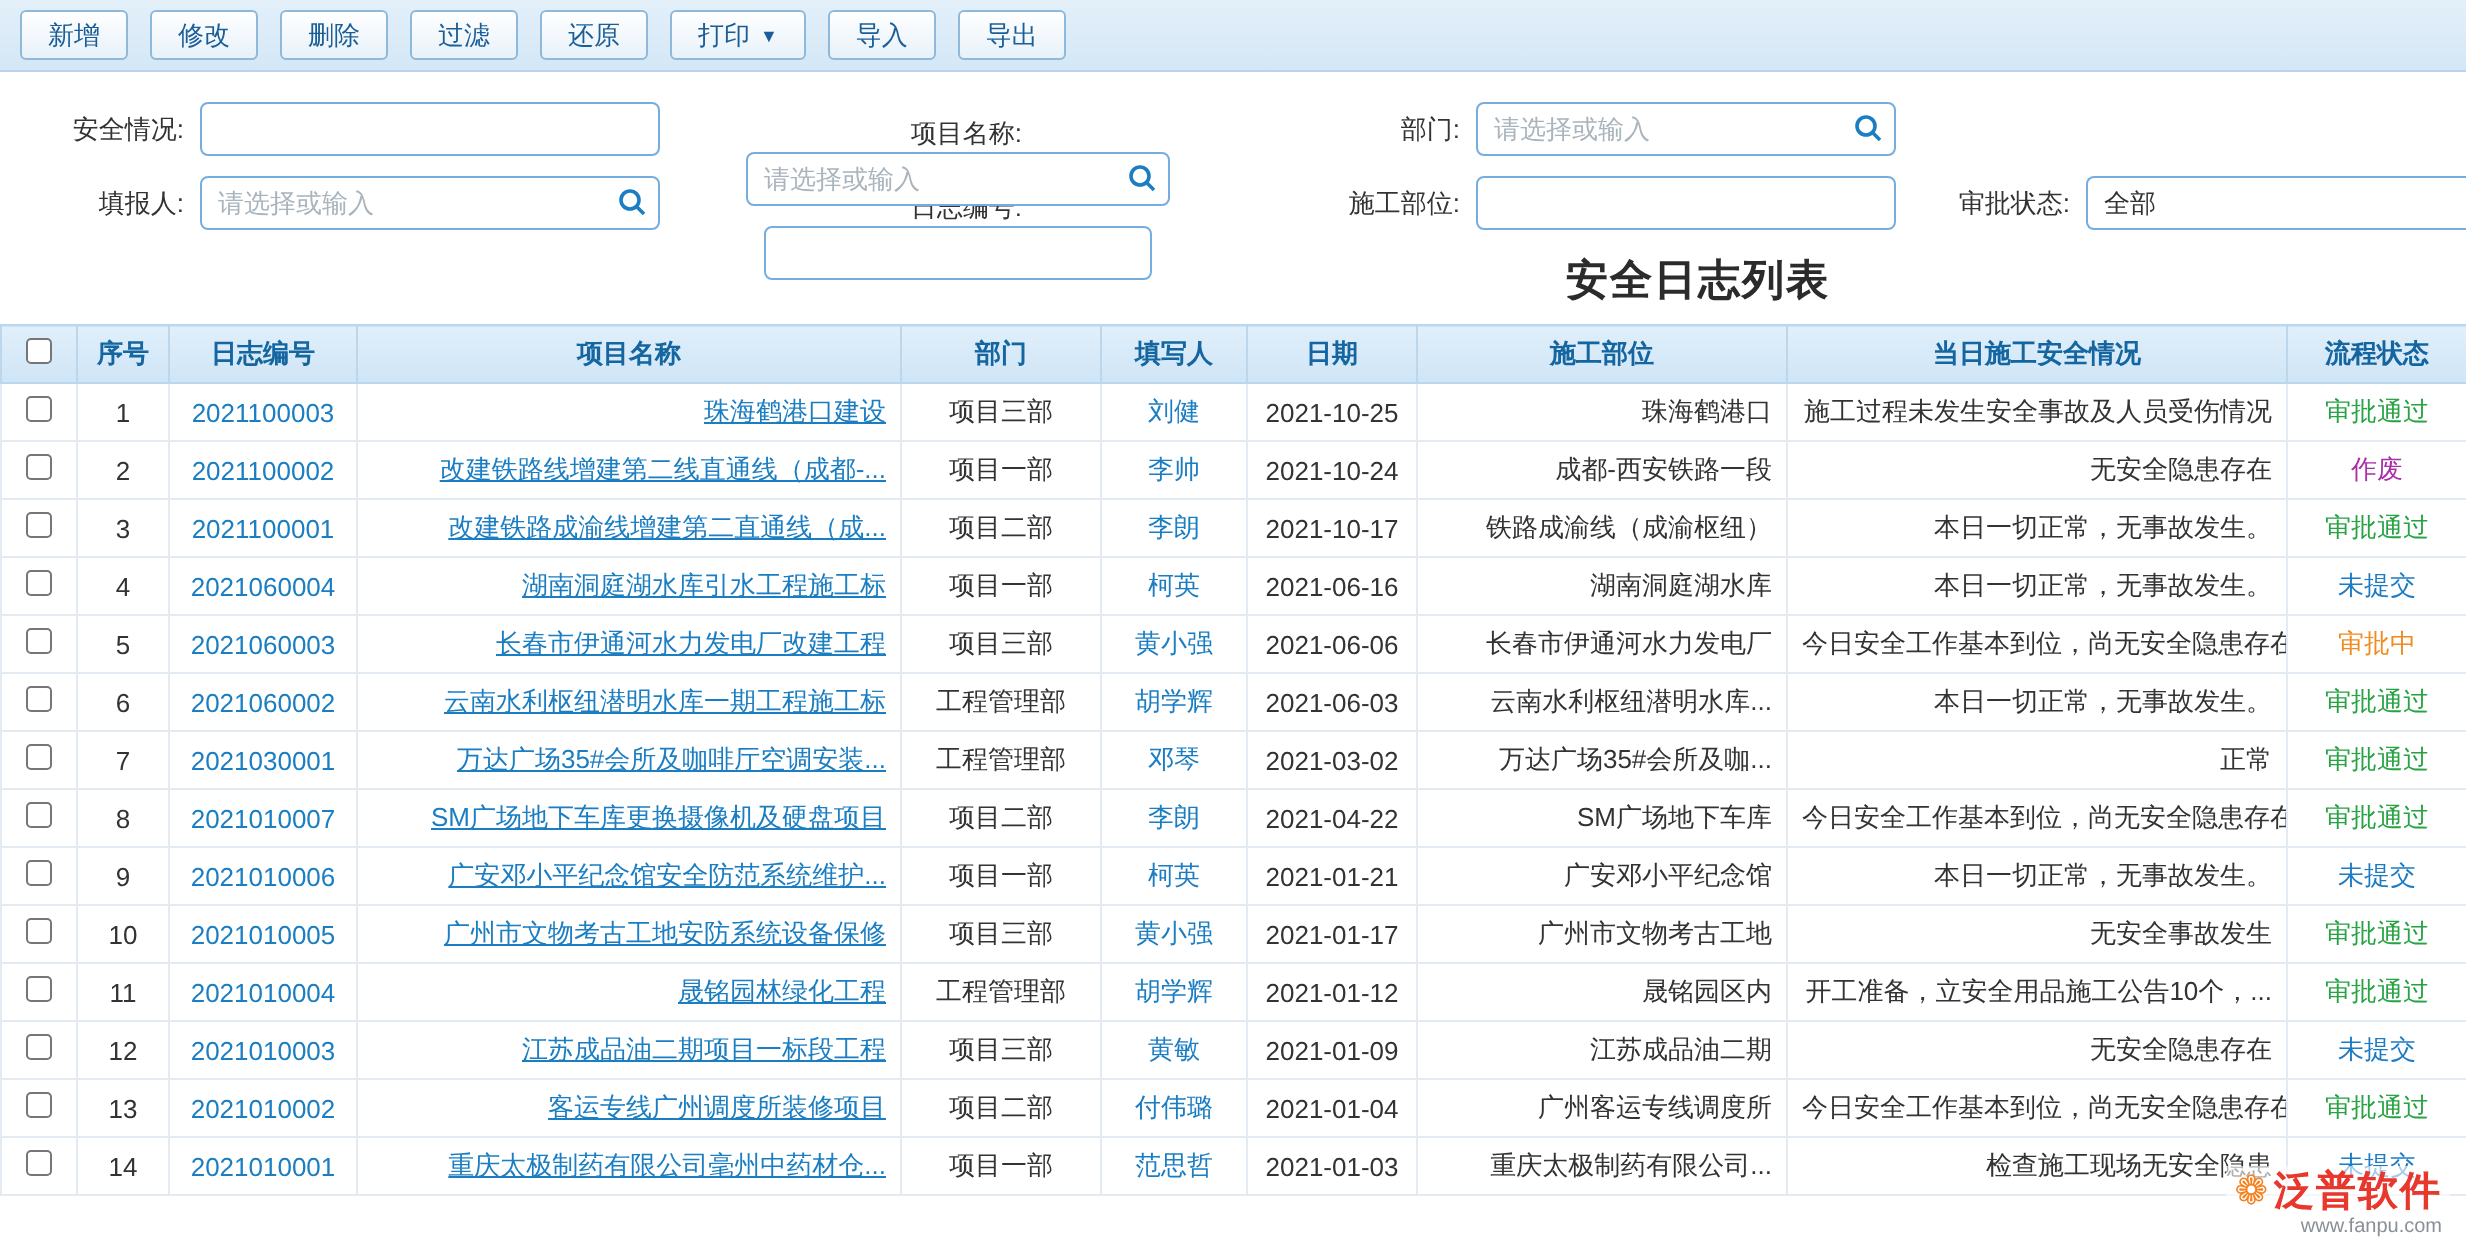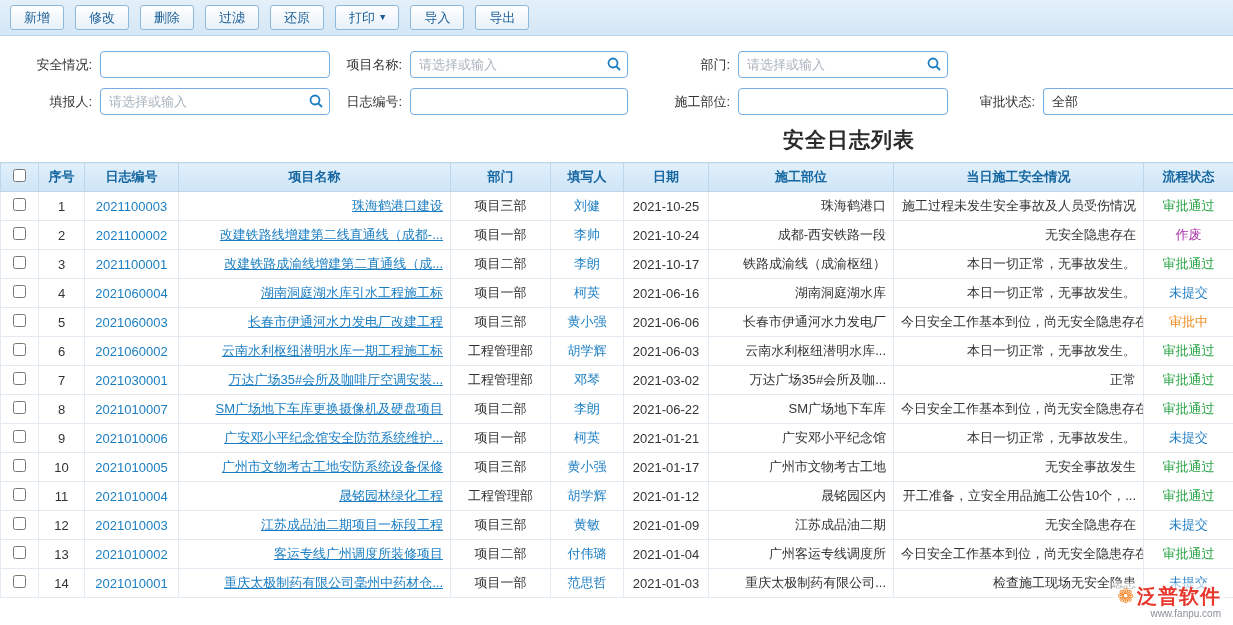--- a/index.html
+++ b/index.html
@@ -14,30 +14,30 @@
   .toolbar {
     height:36px; background:linear-gradient(#e3f0fa,#d4e7f6);
     border-bottom:1px solid #b9d4ea;
     display:flex; align-items:center; gap:11px; padding:0 10px;
   }
   .tb-btn {
     height:25px; padding:4px 13px; font-size:13px; color:#1b5e97;
     background:linear-gradient(#ffffff,#e7f1f9);
     border:1px solid #8fb9da; border-radius:3px; cursor:pointer;
     display:inline-flex; align-items:center; gap:5px;
-    font-family:Liberation Mono, monospace;
+    font-family:Liberation Serif, serif;
   }
   .tb-btn .caret { font-size:9px; color:#1b5e97; }
 
   
   .filters { background:#fff; padding-top:10px; }
   .f-row { display:flex; align-items:center; height:37px; padding-left:8px; }
   .f-cell { display:flex; align-items:center; height:14px; }
   .fc1 { width:322px; }
-  .fc2 { width:298px; }
+  .fc2 { width:298px;flex-direction:column; }
   .fc3 { width:320px; }
   .fc4 { flex:1; }
   .f-cell label { text-align:right; padding-right:8px; color:#333; flex:0 0 auto; }
   .fc1 label { width:92px; }
   .fc2 label { width:80px; }
   .fc3 label { width:110px; }
   .fc4 label { width:95px; }
   .input-wrap { position:relative; flex:1; height:27px; }
   .f-input {
     width:100%; height:27px; border:1px solid #76ade0; border-radius:4px;
@@ -295,21 +295,21 @@
     <td class="al">正常</td>
     <td class="c-status-cell" style="color: rgb(39, 163, 67);">审批通过</td>
   </tr>
       <tr>
     <td class="ac"><input type="checkbox" style=""></td>
     <td class="ac">8</td>
     <td class="ac"><a class="link">2021010007</a></td>
     <td class="al"><a class="link u">SM广场地下车库更换摄像机及硬盘项目</a></td>
     <td class="ac">项目二部</td>
     <td class="ac"><a class="link">李朗</a></td>
-    <td class="ac">2021-06-22</td>
+    <td class="ac">2021-04-22</td>
     <td class="al">SM广场地下车库</td>
     <td class="al">今日安全工作基本到位，尚无安全隐患存在</td>
     <td class="c-status-cell" style="color: rgb(39, 163, 67);">审批通过</td>
   </tr>
       <tr>
     <td class="ac"><input type="checkbox" style=""></td>
     <td class="ac">9</td>
     <td class="ac"><a class="link">2021010006</a></td>
     <td class="al"><a class="link u">广安邓小平纪念馆安全防范系统维护...</a></td>
     <td class="ac">项目一部</td>

